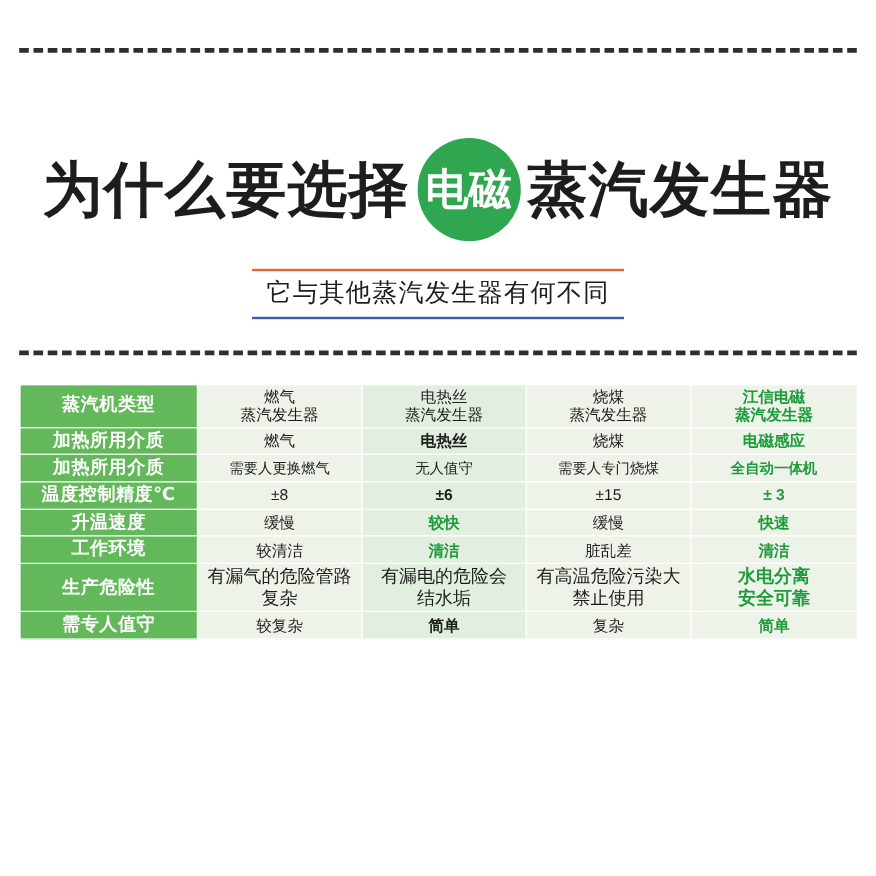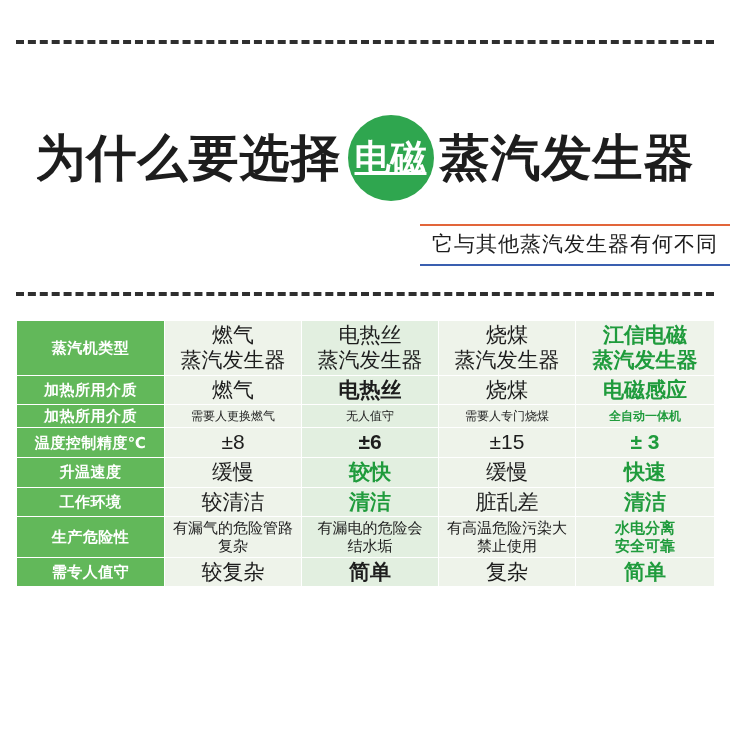--- a/index.html
+++ b/index.html
@@ -61,31 +61,30 @@
     background: #2fa64f;
     margin: 0 6px;
     flex: 0 0 auto;
   }
   .badge span {
     color: #ffffff;
     font-size: 36px;
     font-weight: bold;
     line-height: 1;
     letter-spacing: 0px;
-    text-decoration: underline;
   }
 
   
   .subtitle-wrap {
     position: absolute;
     top: 224px;
     left: 0;
     width: 730px;
     display: flex;
-    justify-content: flex-end;
+    justify-content: center;
   }
   .subtitle {
     font-size: 21px;
     color: #1d1d1d;
     padding: 4px 12px 6px 12px;
     border-top: 2px solid #e2653a;
     border-bottom: 2px solid #3a5fb0;
     letter-spacing: 1px;
   }
 
@@ -117,21 +116,21 @@
   .rowhead {
     background: #62b85a;
     color: #ffffff;
     font-size: 15px;
     font-weight: bold;
     letter-spacing: 0.5px;
   }
   .cell {
     background: #eef3ea;
     color: #1d1d1d;
-    font-size: 21px;
+    font-size: 13px;
   }
   .cell.alt {
     background: #e2efe0;
   }
   .cell.green {
     color: #1f9b3c;
     font-weight: bold;
   }
   .cell.bold {
     font-weight: bold;

